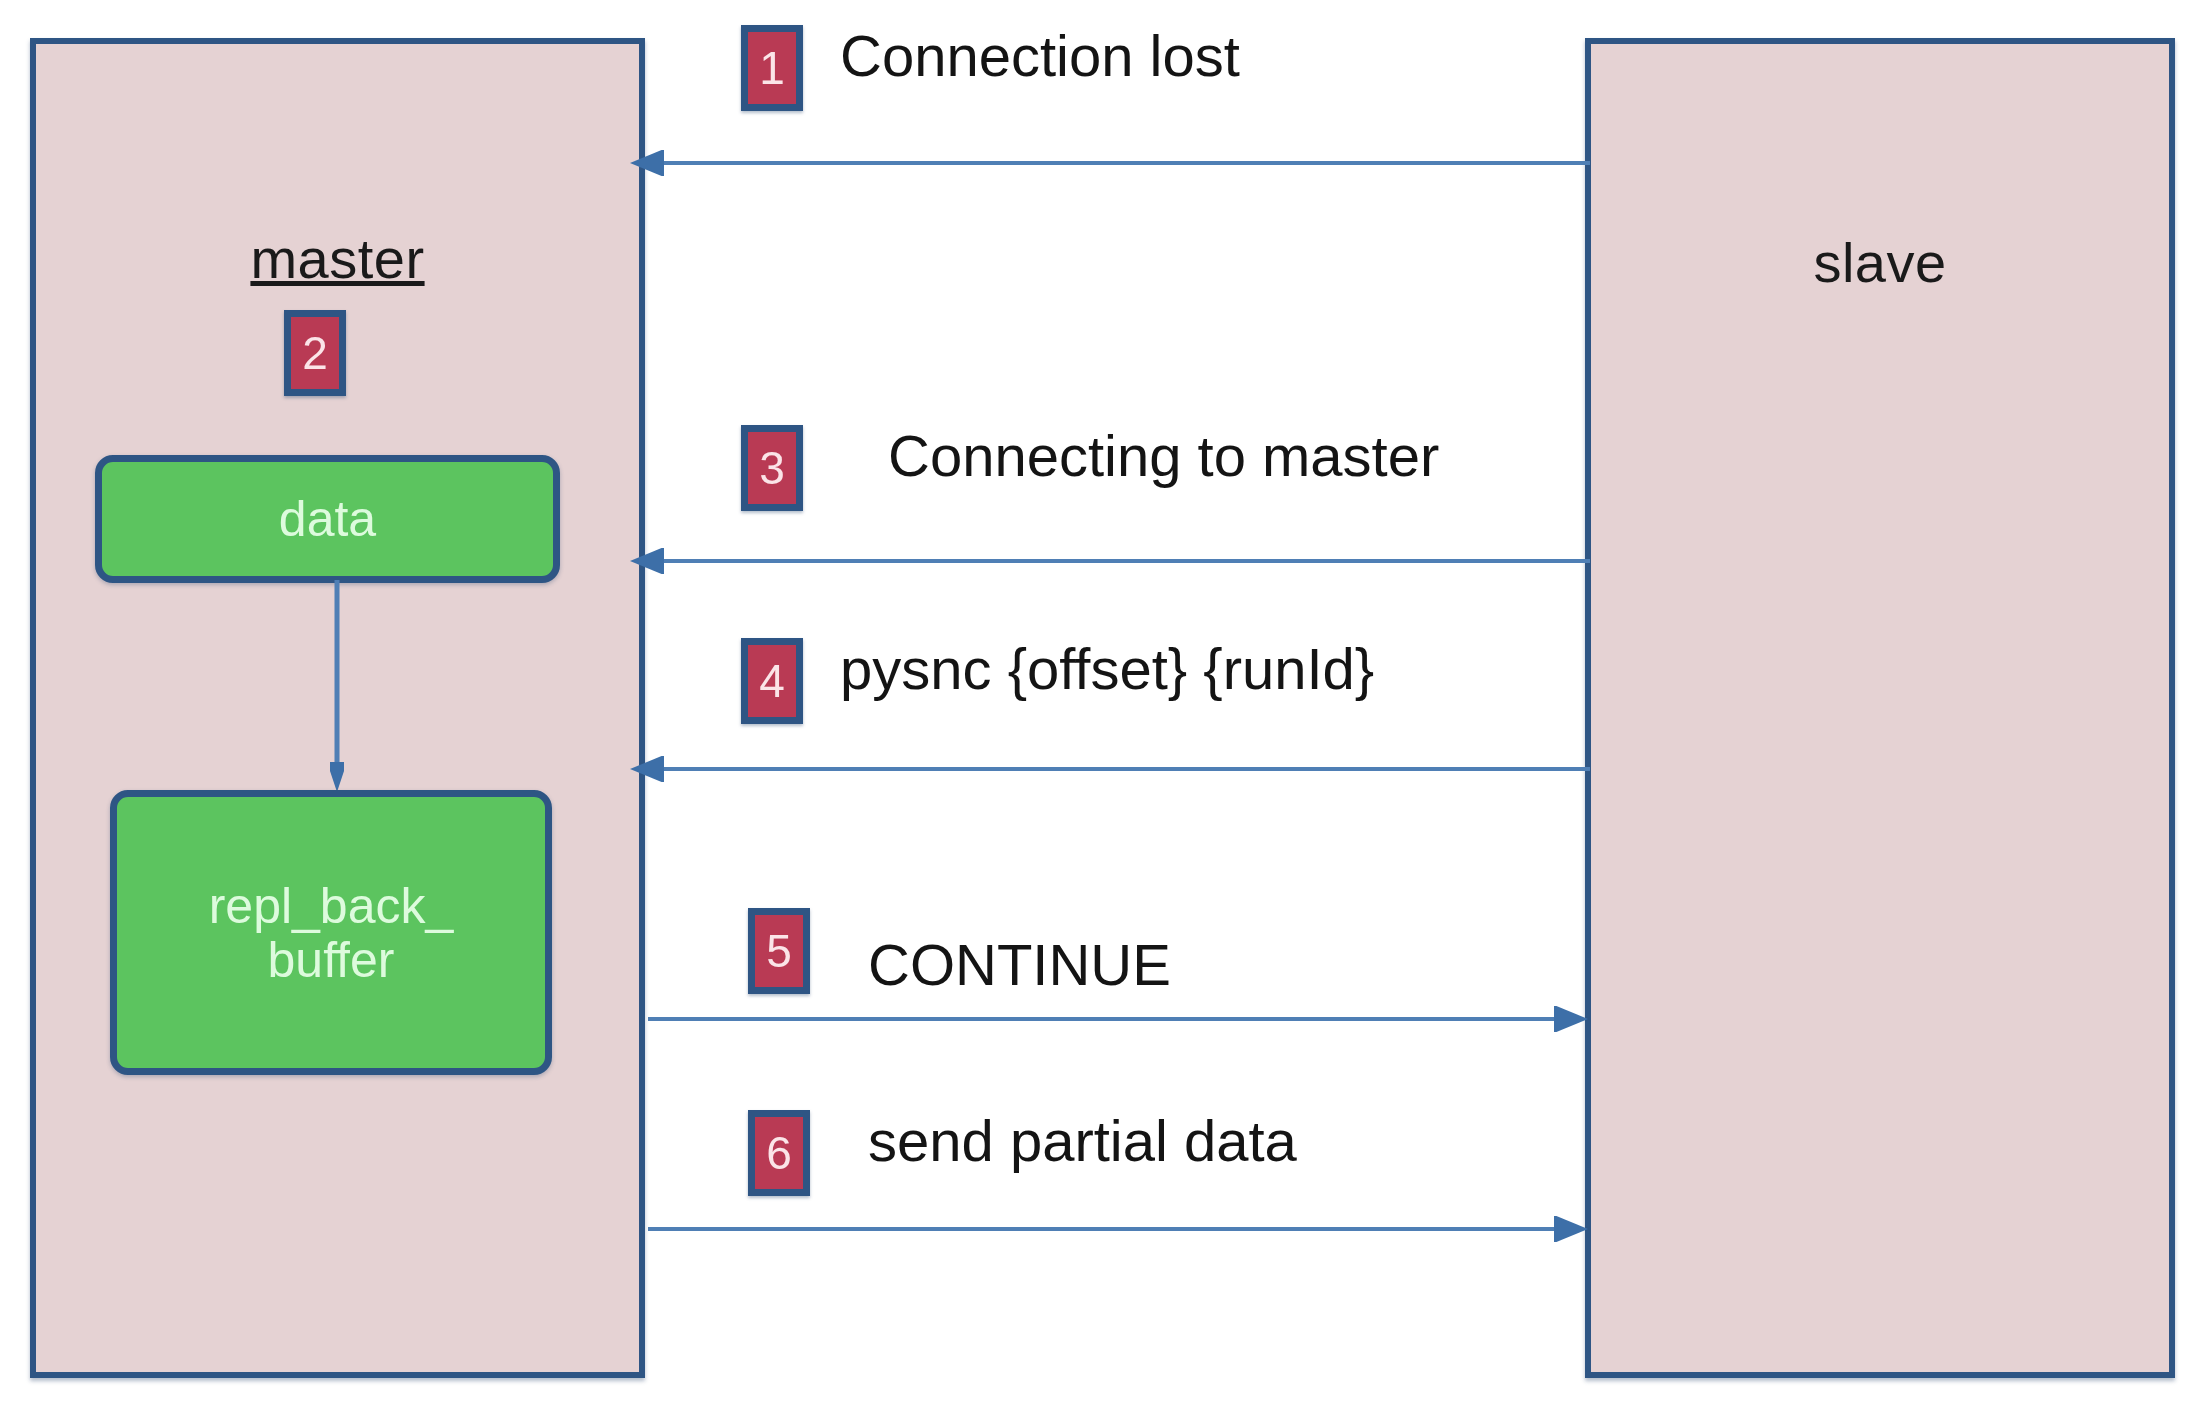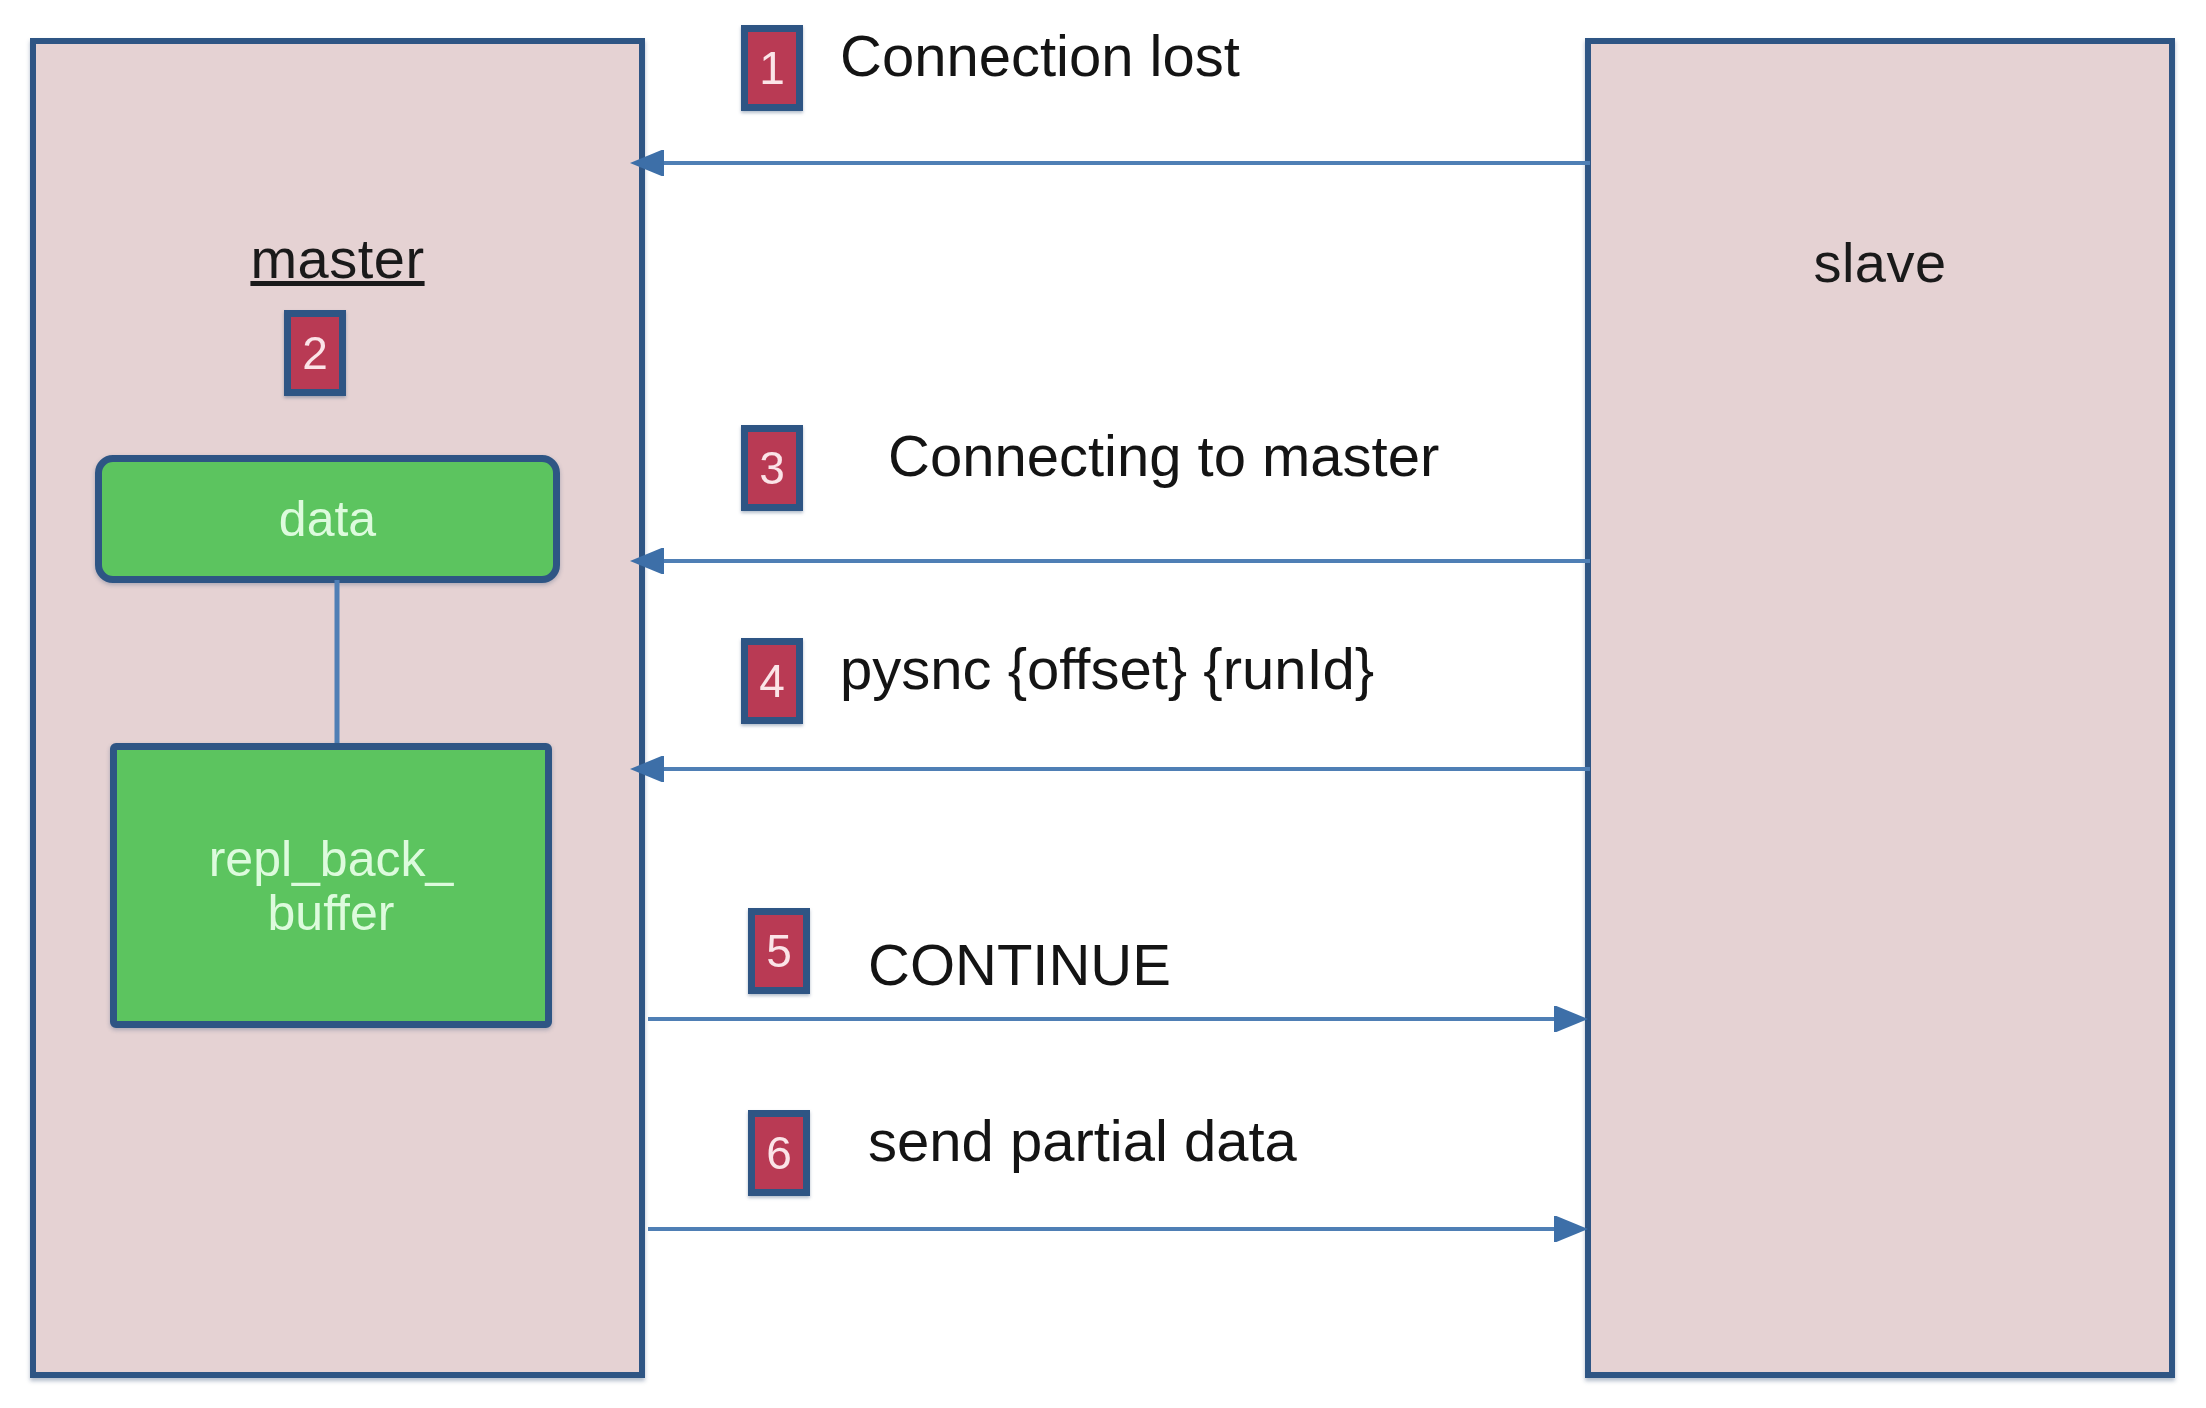--- a/index.html
+++ b/index.html
@@ -57,22 +57,22 @@
     color: #ddfbdd;
     font-size: 50px;
     line-height: 1.08;
     box-shadow: 0 2px 4px rgba(40,70,110,0.30);
   }
   #write-node {
     left: 95px; top: 455px; width: 465px; height: 128px;
     border-radius: 18px;
   }
   #replbuf-node {
-    left: 110px; top: 743px; width: 442px; height: 285px;
-    border-radius: 6px;
+    left: 110px; top: 790px; width: 442px; height: 285px;
+    border-radius: 18px;
   }
 
   
   #send-buffer-arrow {
     position: absolute;
     left: 330px;
     top: 580px;
     width: 14px;
     height: 212px;
   }

